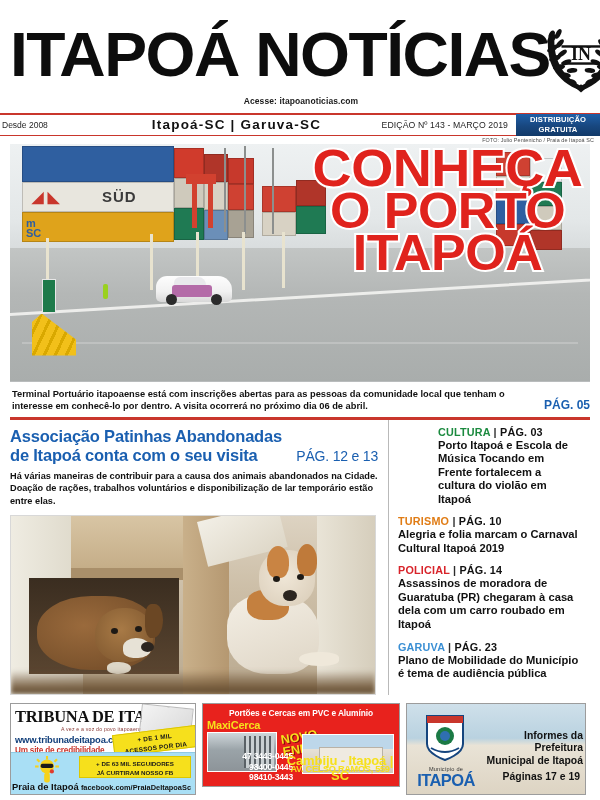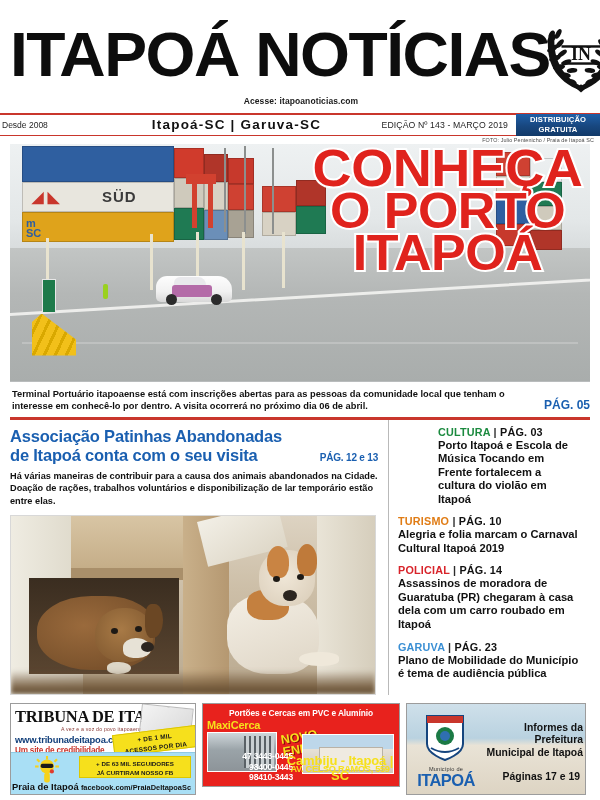--- a/index.html
+++ b/index.html
@@ -169,21 +169,21 @@
   .content { display: flex; padding: 0 10px; }
   .col-left { width: 378px; padding-right: 10px; }
   .col-right { width: 192px; border-left: 1px solid #b9b9b9; padding-left: 9px; }
 
   .lead-head {
     font-size: 16.5px; font-weight: bold; color: #1a5fb0;
     line-height: 1.16; padding-top: 7px; letter-spacing: -0.2px;
   }
   .lead-head .l2row { display: flex; align-items: baseline; }
   .lead-head .l2row .txt { flex: 1; }
-  .lead-pag { font-size: 10px; font-weight: bold; color: #1a5fb0; white-space: nowrap; }
+  .lead-pag { font-size: 14px; font-weight: normal; color: #1a5fb0; white-space: nowrap; }
   .lead-body {
     font-size: 9.2px; font-weight: bold; line-height: 1.38;
     color: #111; padding-top: 5px;
   }
 
   .dogs-photo {
     position: relative; width: 366px; height: 180px;
     margin-top: 7px; border: 1px solid #d8d8d8; overflow: hidden;
     background: #cbbba4;
   }
@@ -269,21 +269,21 @@
     font-size:9.2px; font-weight:bold; color:#f6e01c; letter-spacing:-0.3px;}
   .maxi-city { position:absolute; right:5px; bottom:3px; width:108px; text-align:center;
     font-size:13px; font-weight:bold; color:#f6e01c; letter-spacing:-0.1px;}
 
   .ad-pref { width: 180px; height: 92px; border: 1px solid #9c9c9c; position:relative;
     background: linear-gradient(180deg,#cfe0ea 0%, #b9d2e0 38%, #e9e3d6 46%, #ddd4c3 100%); }
   .pref-shield { position:absolute; left:18px; top:10px; width:40px; height:48px; }
   .pref-word { position:absolute; left:6px; top:62px; width:66px; text-align:center; }
   .pref-mun { font-size:5.6px; color:#333; letter-spacing:.2px;}
   .pref-itapoa { font-size:16.5px; font-weight:bold; color:#1a5fb0; letter-spacing:-0.6px; line-height:17px;}
-  .pref-text { position:absolute; left:74px; top:18px; width:102px; text-align:right;
+  .pref-text { position:absolute; left:74px; top:26px; width:102px; text-align:right;
     font-size:10.4px; font-weight:bold; color:#111; line-height:1.2; }
   .pref-pages { position:absolute; right:5px; bottom:12px; font-size:10.4px; font-weight:bold; color:#111; }
 </style>
 </head>
 <body>
 
 <div class="page">
 
   <div class="masthead">
     <div class="masthead-row">

